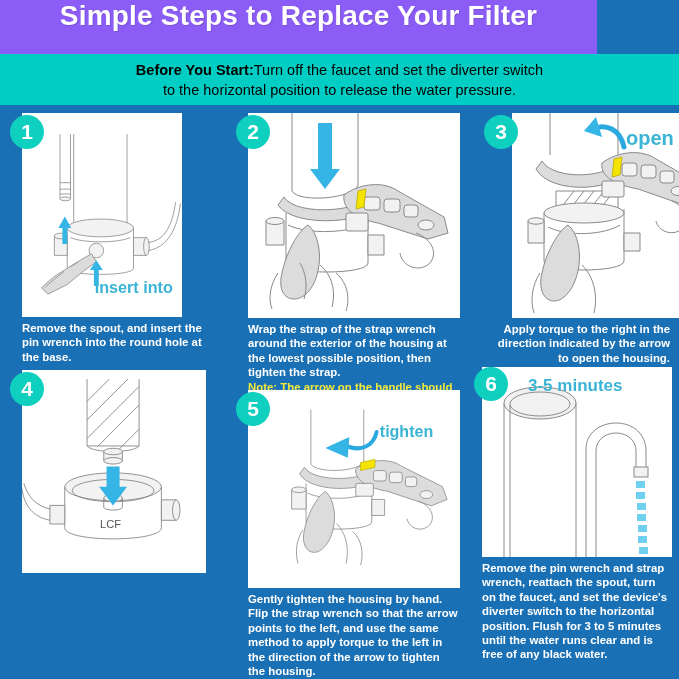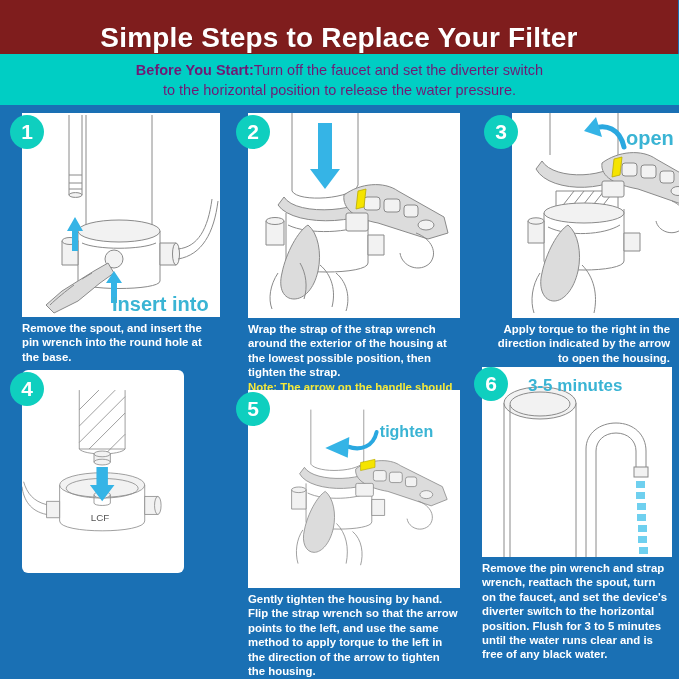--- a/index.html
+++ b/index.html
@@ -7,36 +7,36 @@
     width:679px;height:679px;
     background:#1a70b4;
     font-family:"Liberation Sans", sans-serif;
     overflow:hidden;
     position:relative;
   }
   .page{position:relative;width:679px;height:679px;}
 
   
   .header{
-    position:absolute;left:0;top:0;width:678px;height:54px;
-    background:#7f1d1d;
-    display:flex;align-items:flex-end;justify-content:center;
+    position:absolute;left:0;top:0;width:597px;height:54px;
+    background:#8b5cf6;
+    display:flex;align-items:flex-start;justify-content:center;
   }
   .header-title{
     color:#ffffff;font-size:28px;font-weight:bold;letter-spacing:.2px;
     text-shadow:1px 1px 0 rgba(0,0,0,.12);
     white-space:nowrap;
   }
   .banner{
     position:absolute;left:0;top:54px;width:679px;height:51px;
     background:#00cec4;
     display:flex;flex-direction:column;align-items:center;justify-content:center;
   }
   .banner-line{
-    color:#701a75;font-size:14.5px;line-height:20px;white-space:nowrap;
+    color:#000000;font-size:14.5px;line-height:20px;white-space:nowrap;
   }
   .banner-strong{font-weight:bold;}
 
   
   .grid{
     position:absolute;left:0;top:105px;width:679px;height:574px;
   }
   .cell{position:absolute;}
   .cell-1{left:8px;  top:8px;  width:212px;}
   .cell-2{left:234px;top:8px;  width:226px;}
@@ -44,24 +44,24 @@
   .cell-4{left:8px;  top:265px;width:212px;}
   .cell-5{left:234px;top:285px;width:226px;}
   .cell-6{left:474px;top:262px;width:198px;}
 
   .panel{
     position:relative;
     background:#ffffff;
     box-sizing:border-box;
     overflow:hidden;
   }
-  .p1{margin-left:14px;width:198px;height:204px;}
+  .p1{margin-left:14px;width:160px;height:204px;}
   .p2{margin-left:14px;width:212px;height:205px;}
   .p3{margin-left:38px;width:204px;height:205px;text-align:center;}
-  .p4{margin-left:14px;width:162px;height:203px;border-radius:6px;}
+  .p4{margin-left:14px;width:184px;height:203px;}
   .p5{margin-left:14px;width:212px;height:198px;padding-left:42px;}
   .p6{margin-left:8px;width:190px;height:190px;}
 
   .badge{
     position:absolute;left:0;top:0;
     width:34px;height:34px;border-radius:50%;
     background:#0fcfbf;
     color:#ffffff;font-size:21px;font-weight:bold;
     display:flex;align-items:center;justify-content:center;
     z-index:5;

